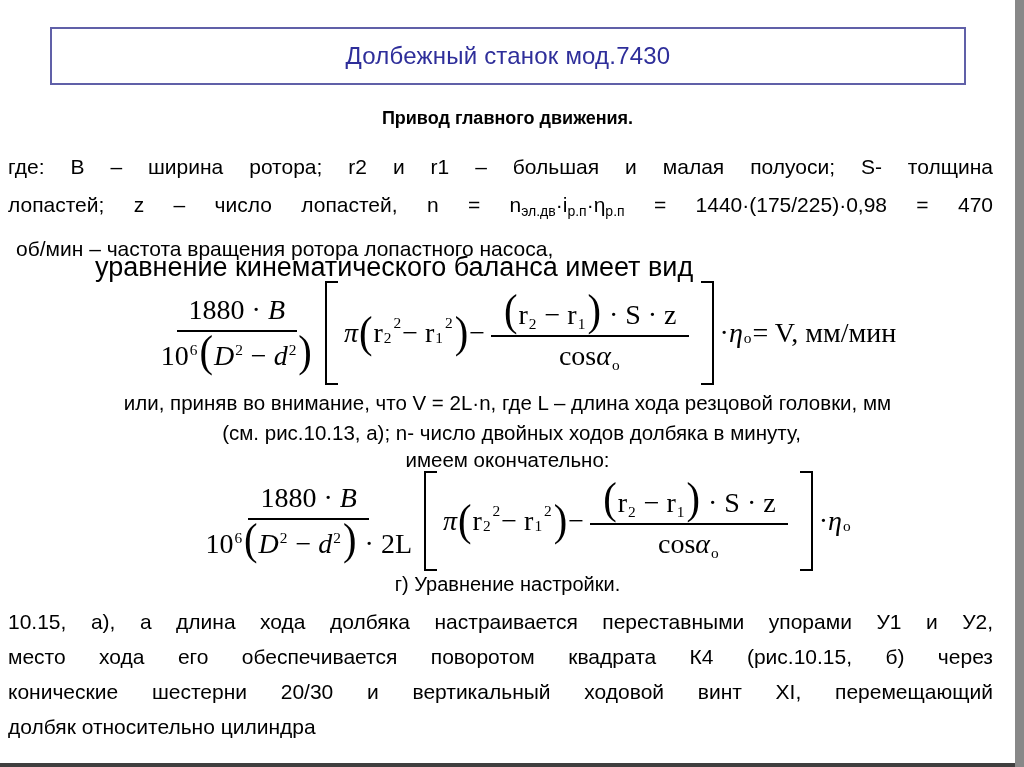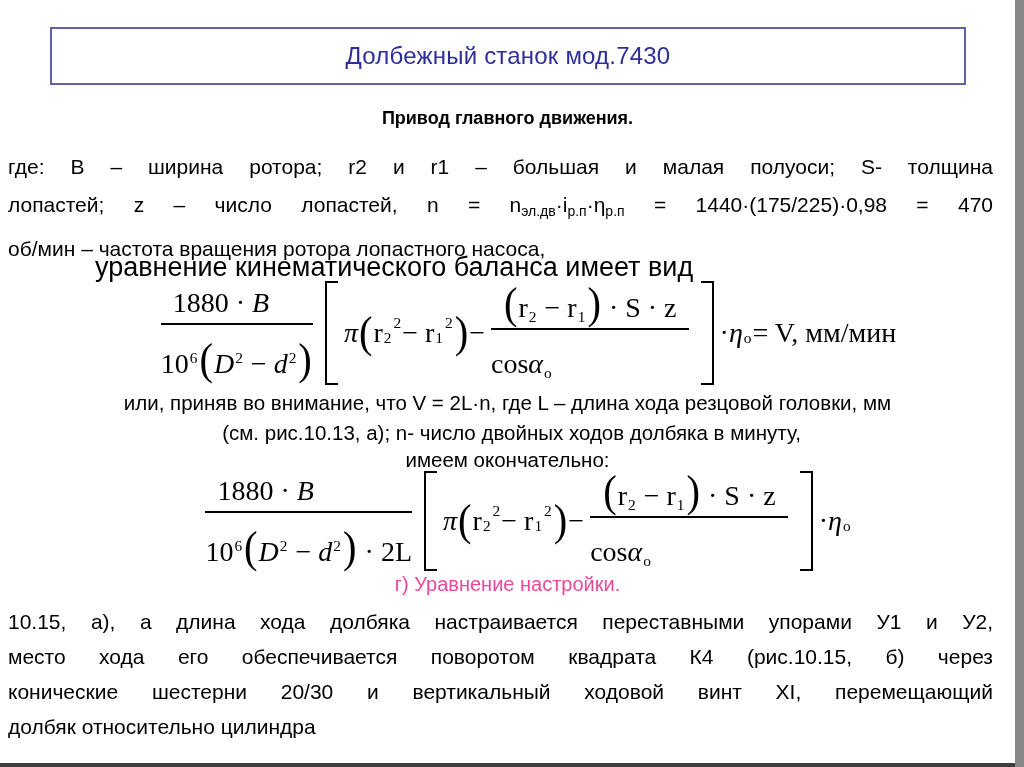--- a/index.html
+++ b/index.html
@@ -7,32 +7,32 @@
          font-family:"Liberation Sans","DejaVu Sans",sans-serif;color:#000;}
   .title-box{position:absolute;left:50px;top:27px;right:49px;height:58px;
              border:2px solid #6060a8;box-sizing:border-box;
              display:flex;align-items:center;justify-content:center;}
   .title-text{font-size:24px;color:#2e2e9a;letter-spacing:0.2px;}
   .heading{position:absolute;top:108px;left:0;right:0;text-align:center;
            font-weight:bold;font-size:18px;}
   .para{position:absolute;left:8px;right:22px;font-size:21px;}
   .jline{text-align:justify;text-align-last:justify;line-height:38px;white-space:normal;}
   .jline35{text-align:justify;text-align-last:justify;line-height:35px;}
-  .lastline{text-align:left;line-height:38px;}
+  .lastline{text-align:left;line-height:38px;margin-left:8px;}
   .lastline35{text-align:left;line-height:35px;}
   .small-sub{font-size:14px;vertical-align:-4px;}
   .kin-line{position:absolute;top:252px;left:95px;font-size:27px;}
   .center-line{position:absolute;left:0;right:0;text-align:center;font-size:20.5px;}
-  .blue{color:#ec4899;}
+  .blue{color:#000000;}
   
   .formula{position:absolute;left:0;right:0;display:flex;align-items:center;justify-content:center;
            font-family:"Liberation Serif","DejaVu Serif",serif;font-size:28px;white-space:nowrap;}
-  .formula .frac{display:inline-flex;flex-direction:column;margin:0 6px;}
+  .formula .frac{display:inline-flex;flex-direction:column;align-items:center;margin:0 6px;}
   .formula .fnum{display:block;padding:0 12px 4px;border-bottom:2px solid #000;}
-  .formula .fden{display:block;padding-top:18px;}
+  .formula .fden{display:block;padding-top:3px;}
   .formula .i{font-style:italic;}
   .formula .sup{font-size:0.55em;position:relative;top:-0.65em;margin:0 1px;}
   .formula .sub{font-size:0.55em;position:relative;top:0.35em;margin:0 1px;}
   .formula .big{font-size:1.45em;font-weight:300;display:inline-block;transform:scaleY(1.08);
                 line-height:0.85;margin:0 1px;}
   .formula .bracket{width:13px;align-self:stretch;margin:0 6px;box-sizing:border-box;}
   .formula .bracket.l{border-left:2px solid #000;border-top:2px solid #000;border-bottom:2px solid #000;}
   .formula .bracket.r{border-right:2px solid #000;border-top:2px solid #000;border-bottom:2px solid #000;}
   .bottom-bar{position:absolute;left:0;right:0;bottom:0;height:4px;background:#3f3f3f;}
 </style>

